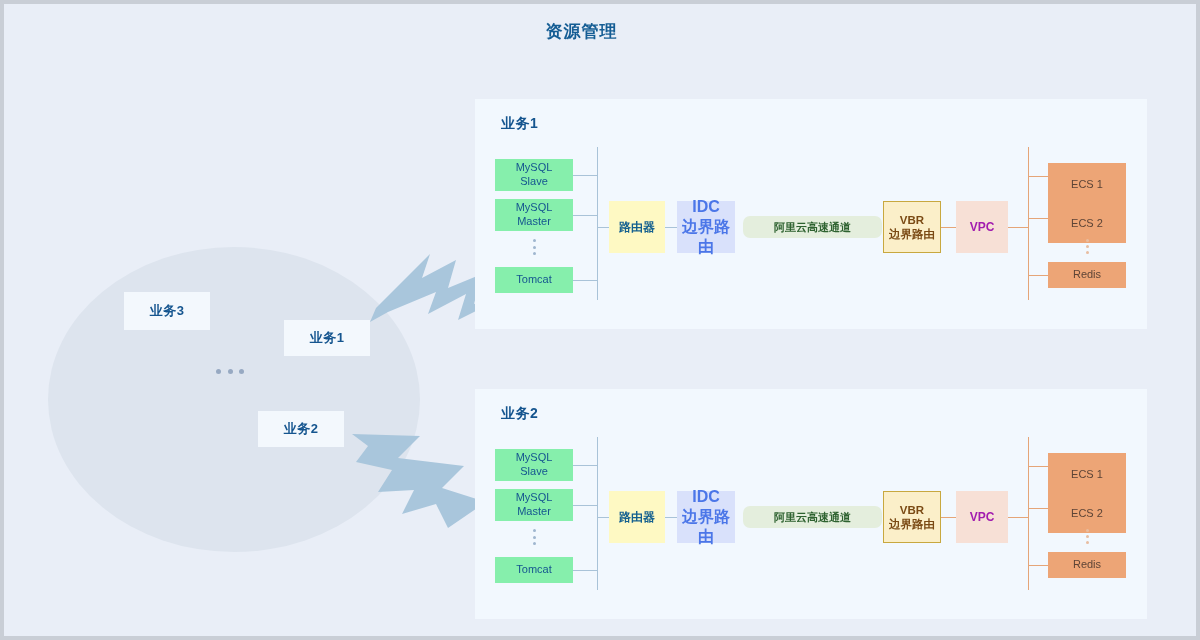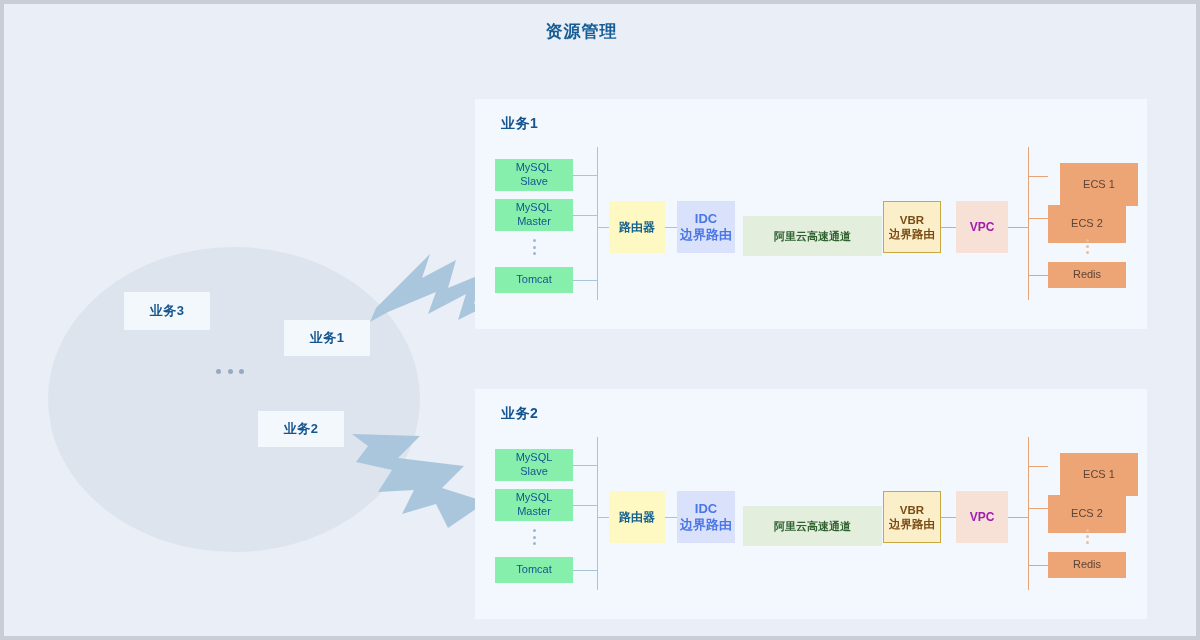--- a/index.html
+++ b/index.html
@@ -159,36 +159,37 @@
     font-size: 12px;
     font-weight: bold;
   }
   .node-idc {
     left: 202px;
     top: 102px;
     width: 58px;
     height: 52px;
     background: #d9e1fb;
     color: #4b76e8;
-    font-size: 13px;
+    font-size: 16px;
     font-weight: bold;
   }
   .link-band {
     position: absolute;
     left: 268px;
     top: 117px;
     width: 139px;
-    height: 40px;
+    height: 22px;
     background: #e4eedd;
     color: #2e6230;
     font-size: 11px;
     font-weight: bold;
     display: flex;
     align-items: center;
     justify-content: center;
+    border-radius: 7px;
   }
   .node-vbr {
     left: 408px;
     top: 102px;
     width: 58px;
     height: 52px;
     background: #fbefc9;
     border: 1px solid #c8a83f;
     color: #7a4a14;
     font-size: 11.5px;
@@ -204,21 +205,21 @@
     font-size: 12px;
     font-weight: bold;
   }
   .node-dst {
     left: 573px;
     width: 78px;
     background: #eda576;
     color: #5d4436;
     font-size: 11px;
   }
-  .node-dst.d1 { top: 64px; height: 43px; margin-left: 12px; }
+  .node-dst.d1 { top: 64px; height: 43px; }
   .node-dst.d2 { top: 106px; height: 38px; }
   .node-dst.d3 { top: 163px; height: 26px; }
 
   .dst-dots {
     position: absolute;
     left: 610px;
     top: 140px;
     width: 4px;
     height: 15px;
     display: flex;

